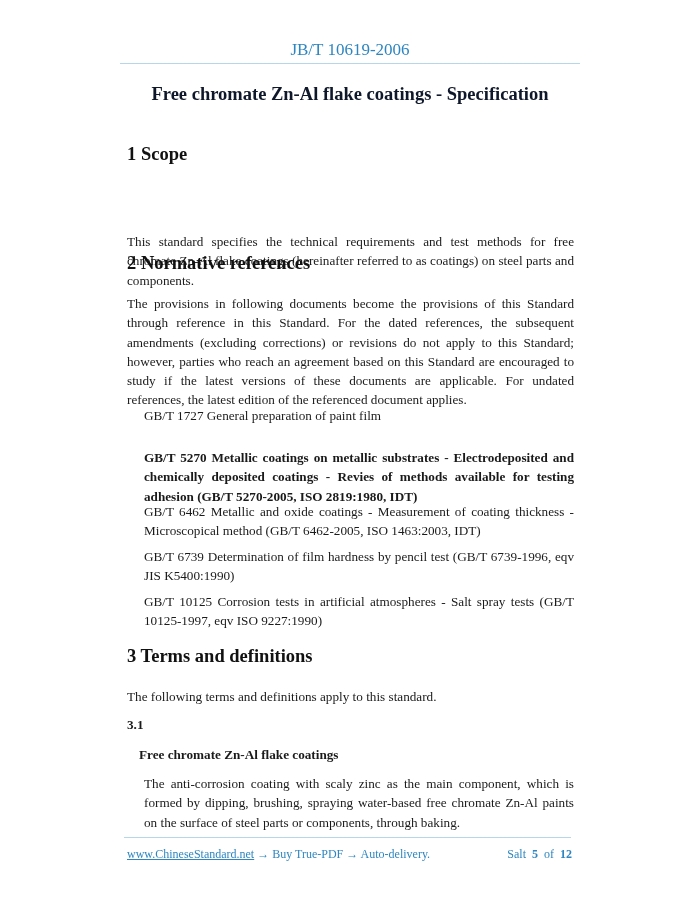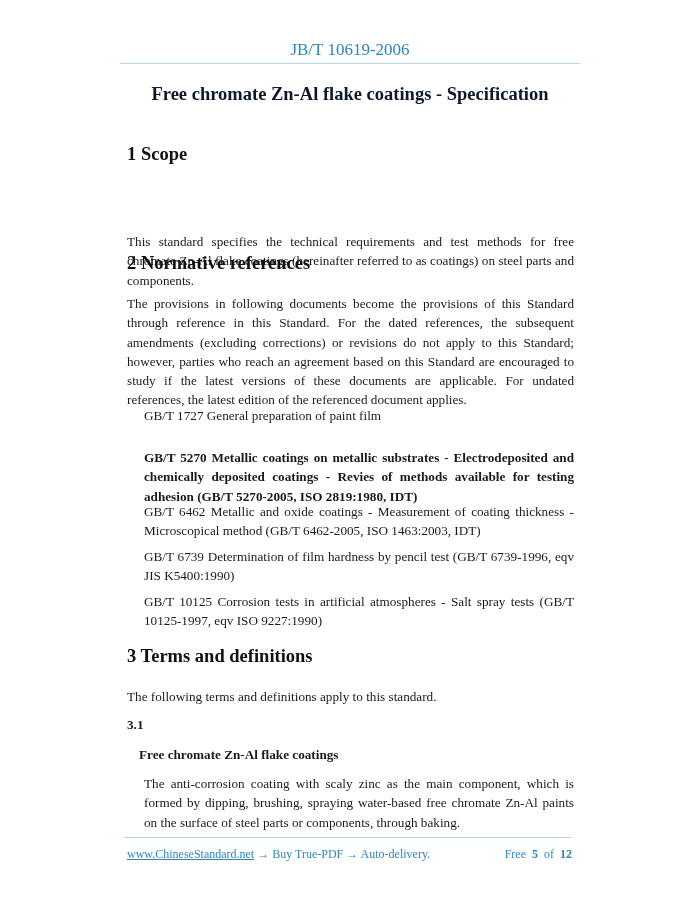--- a/index.html
+++ b/index.html
@@ -133,18 +133,18 @@
   <p class="bold-label" style="top:717px; left:0;">3.1</p>
   <p class="bold-label" style="top:747px; left:12px;">Free chromate Zn-Al flake coatings</p>
   <p class="para indent" style="top:774px;">The anti-corrosion coating with scaly zinc as the main component, which is formed by dipping, brushing, spraying water-based free chromate Zn-Al paints on the surface of steel parts or components, through baking.</p>
 </div>
 
 <div class="footer-rule"></div>
 
 <div class="footer">
   <a>www.ChineseStandard.net</a><span> → Buy True-PDF → Auto-delivery.</span>
   <span class="page-info">
-    <span>Free</span>&nbsp;
+    <span>Salt</span>&nbsp;
     <b>5</b>&nbsp;
     <span>of</span>&nbsp;
     <b>12</b>
   </span>
 </div>
 
 </body></html>

